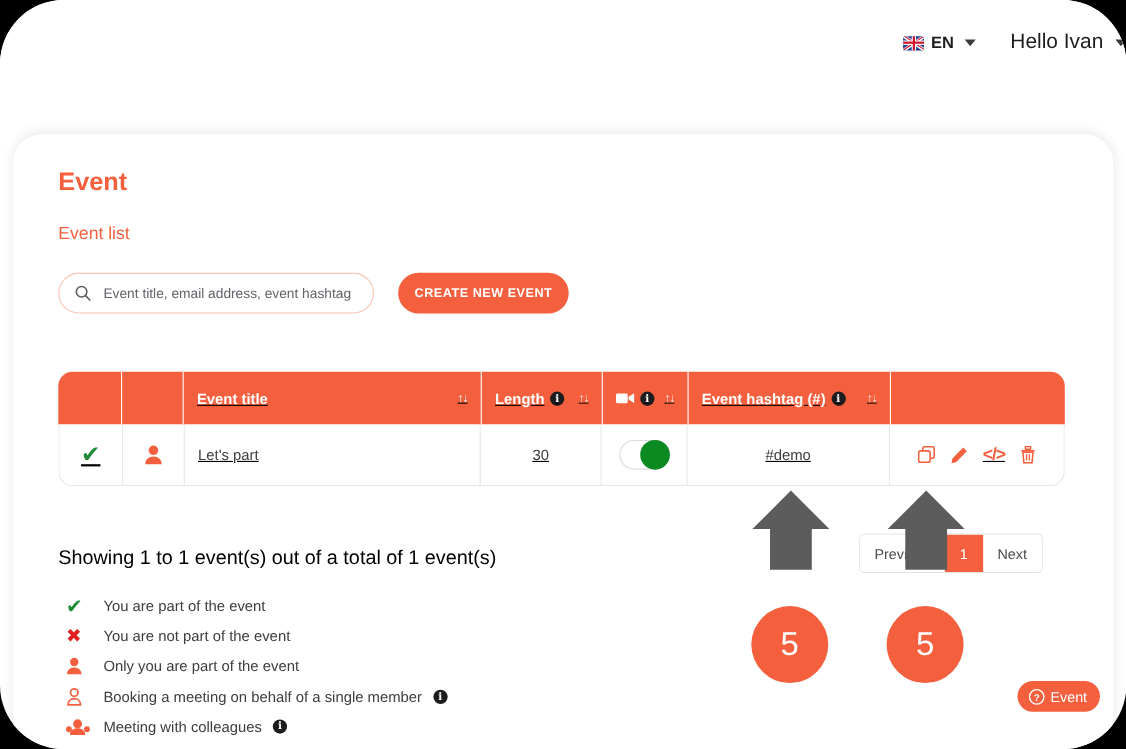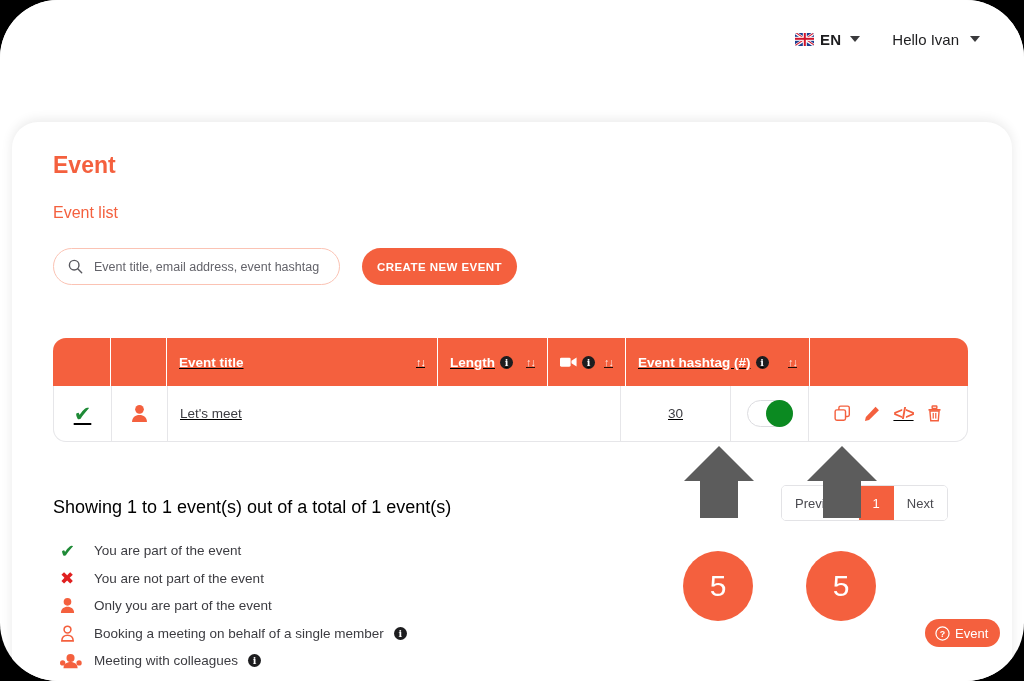--- a/index.html
+++ b/index.html
@@ -9,42 +9,42 @@
   }
   
   #window-frame{
     position:absolute;left:0;top:0;width:1024px;height:681px;
     background:#ffffff;border-radius:58px;overflow:hidden;
     box-shadow:0 0 0 1px rgba(0,0,0,.18);
   }
   
   #topbar{
     position:absolute;left:0;top:0;width:1024px;height:78px;background:#fff;
-    display:flex;align-items:center;justify-content:flex-end;padding-right:44px;
+    display:flex;align-items:center;justify-content:flex-end;
     box-sizing:border-box;
   }
   .lang-select{display:flex;align-items:center;gap:6px;margin-right:32px;cursor:pointer;}
   .flag{width:19px;height:13px;border-radius:2px;overflow:hidden;position:relative;flex:none;
         background:#1b3d8f;display:inline-block;}
   .flag .d1,.flag .d2{position:absolute;left:50%;top:50%;width:24px;height:2.6px;background:#fff;
         transform-origin:center;}
   .flag .d1{transform:translate(-50%,-50%) rotate(34deg);}
   .flag .d2{transform:translate(-50%,-50%) rotate(-34deg);}
   .flag .d1b,.flag .d2b{position:absolute;left:50%;top:50%;width:24px;height:1.2px;background:#cf142b;}
   .flag .d1b{transform:translate(-50%,-50%) rotate(34deg);}
   .flag .d2b{transform:translate(-50%,-50%) rotate(-34deg);}
   .flag .cross-w-h{position:absolute;left:0;top:50%;width:100%;height:4.4px;background:#fff;transform:translateY(-50%);}
   .flag .cross-w-v{position:absolute;top:0;left:50%;height:100%;width:4.4px;background:#fff;transform:translateX(-50%);}
   .flag .cross-r-h{position:absolute;left:0;top:50%;width:100%;height:2.4px;background:#cf142b;transform:translateY(-50%);}
   .flag .cross-r-v{position:absolute;top:0;left:50%;height:100%;width:2.4px;background:#cf142b;transform:translateX(-50%);}
   .lang-code{font-size:15px;font-weight:bold;color:#1d1d1f;letter-spacing:.2px;}
   .caret{width:0;height:0;border-left:5px solid transparent;border-right:5px solid transparent;
          border-top:6px solid #3a3a3c;margin-left:3px;}
   .user-menu{display:flex;align-items:center;gap:8px;cursor:pointer;}
-  .user-name{font-size:15px;color:#1d1d1f;}
+  .user-name{font-size:19px;color:#1d1d1f;}
 
   
   #content-card{
     position:absolute;left:12px;top:122px;width:1000px;height:600px;background:#fff;
     border-radius:26px;box-shadow:0 -2px 12px rgba(0,0,0,.09);overflow:hidden;
   }
   #page-title{position:absolute;left:41px;top:30px;font-size:23px;font-weight:bold;color:#f4603e;}
   #section-title{position:absolute;left:41px;top:82px;font-size:16px;color:#f4603e;}
 
   
@@ -229,30 +229,31 @@
           <span class="check-mark">✔</span>
         </div>
 
         <div class="td c-who">
           <svg width="17" height="19" viewBox="0 0 18 20">
             <circle cx="9" cy="5.6" r="4.6" fill="#f4603e"></circle>
             <path d="M1.1 19 C1.1 14.3 4.6 11.6 9 11.6 C13.4 11.6 16.9 14.3 16.9 19 Z" fill="#f4603e"></path>
           </svg>
         </div>
 
-        <div class="td c-title">Let's meet</div>
+        <div class="td c-title">Let's part</div>
 
         <div class="td c-length">30</div>
 
         <div class="td c-video">
           <div class="toggle">
             <span class="knob"></span>
           </div>
         </div>
 
+        <div class="td c-hash">#demo</div>
 
         <div class="td c-actions">
           <div class="actions">
             <span class="act">
               <svg width="17" height="17" viewBox="0 0 18 18">
                 <rect x="5.2" y="1.2" width="11" height="11" rx="1.8" fill="none" stroke="#f4603e" stroke-width="1.5"></rect>
                 <rect x="1.2" y="5.2" width="11" height="11" rx="1.8" fill="#fff" stroke="#f4603e" stroke-width="1.5"></rect>
               </svg>
             </span>
             <span class="act">

